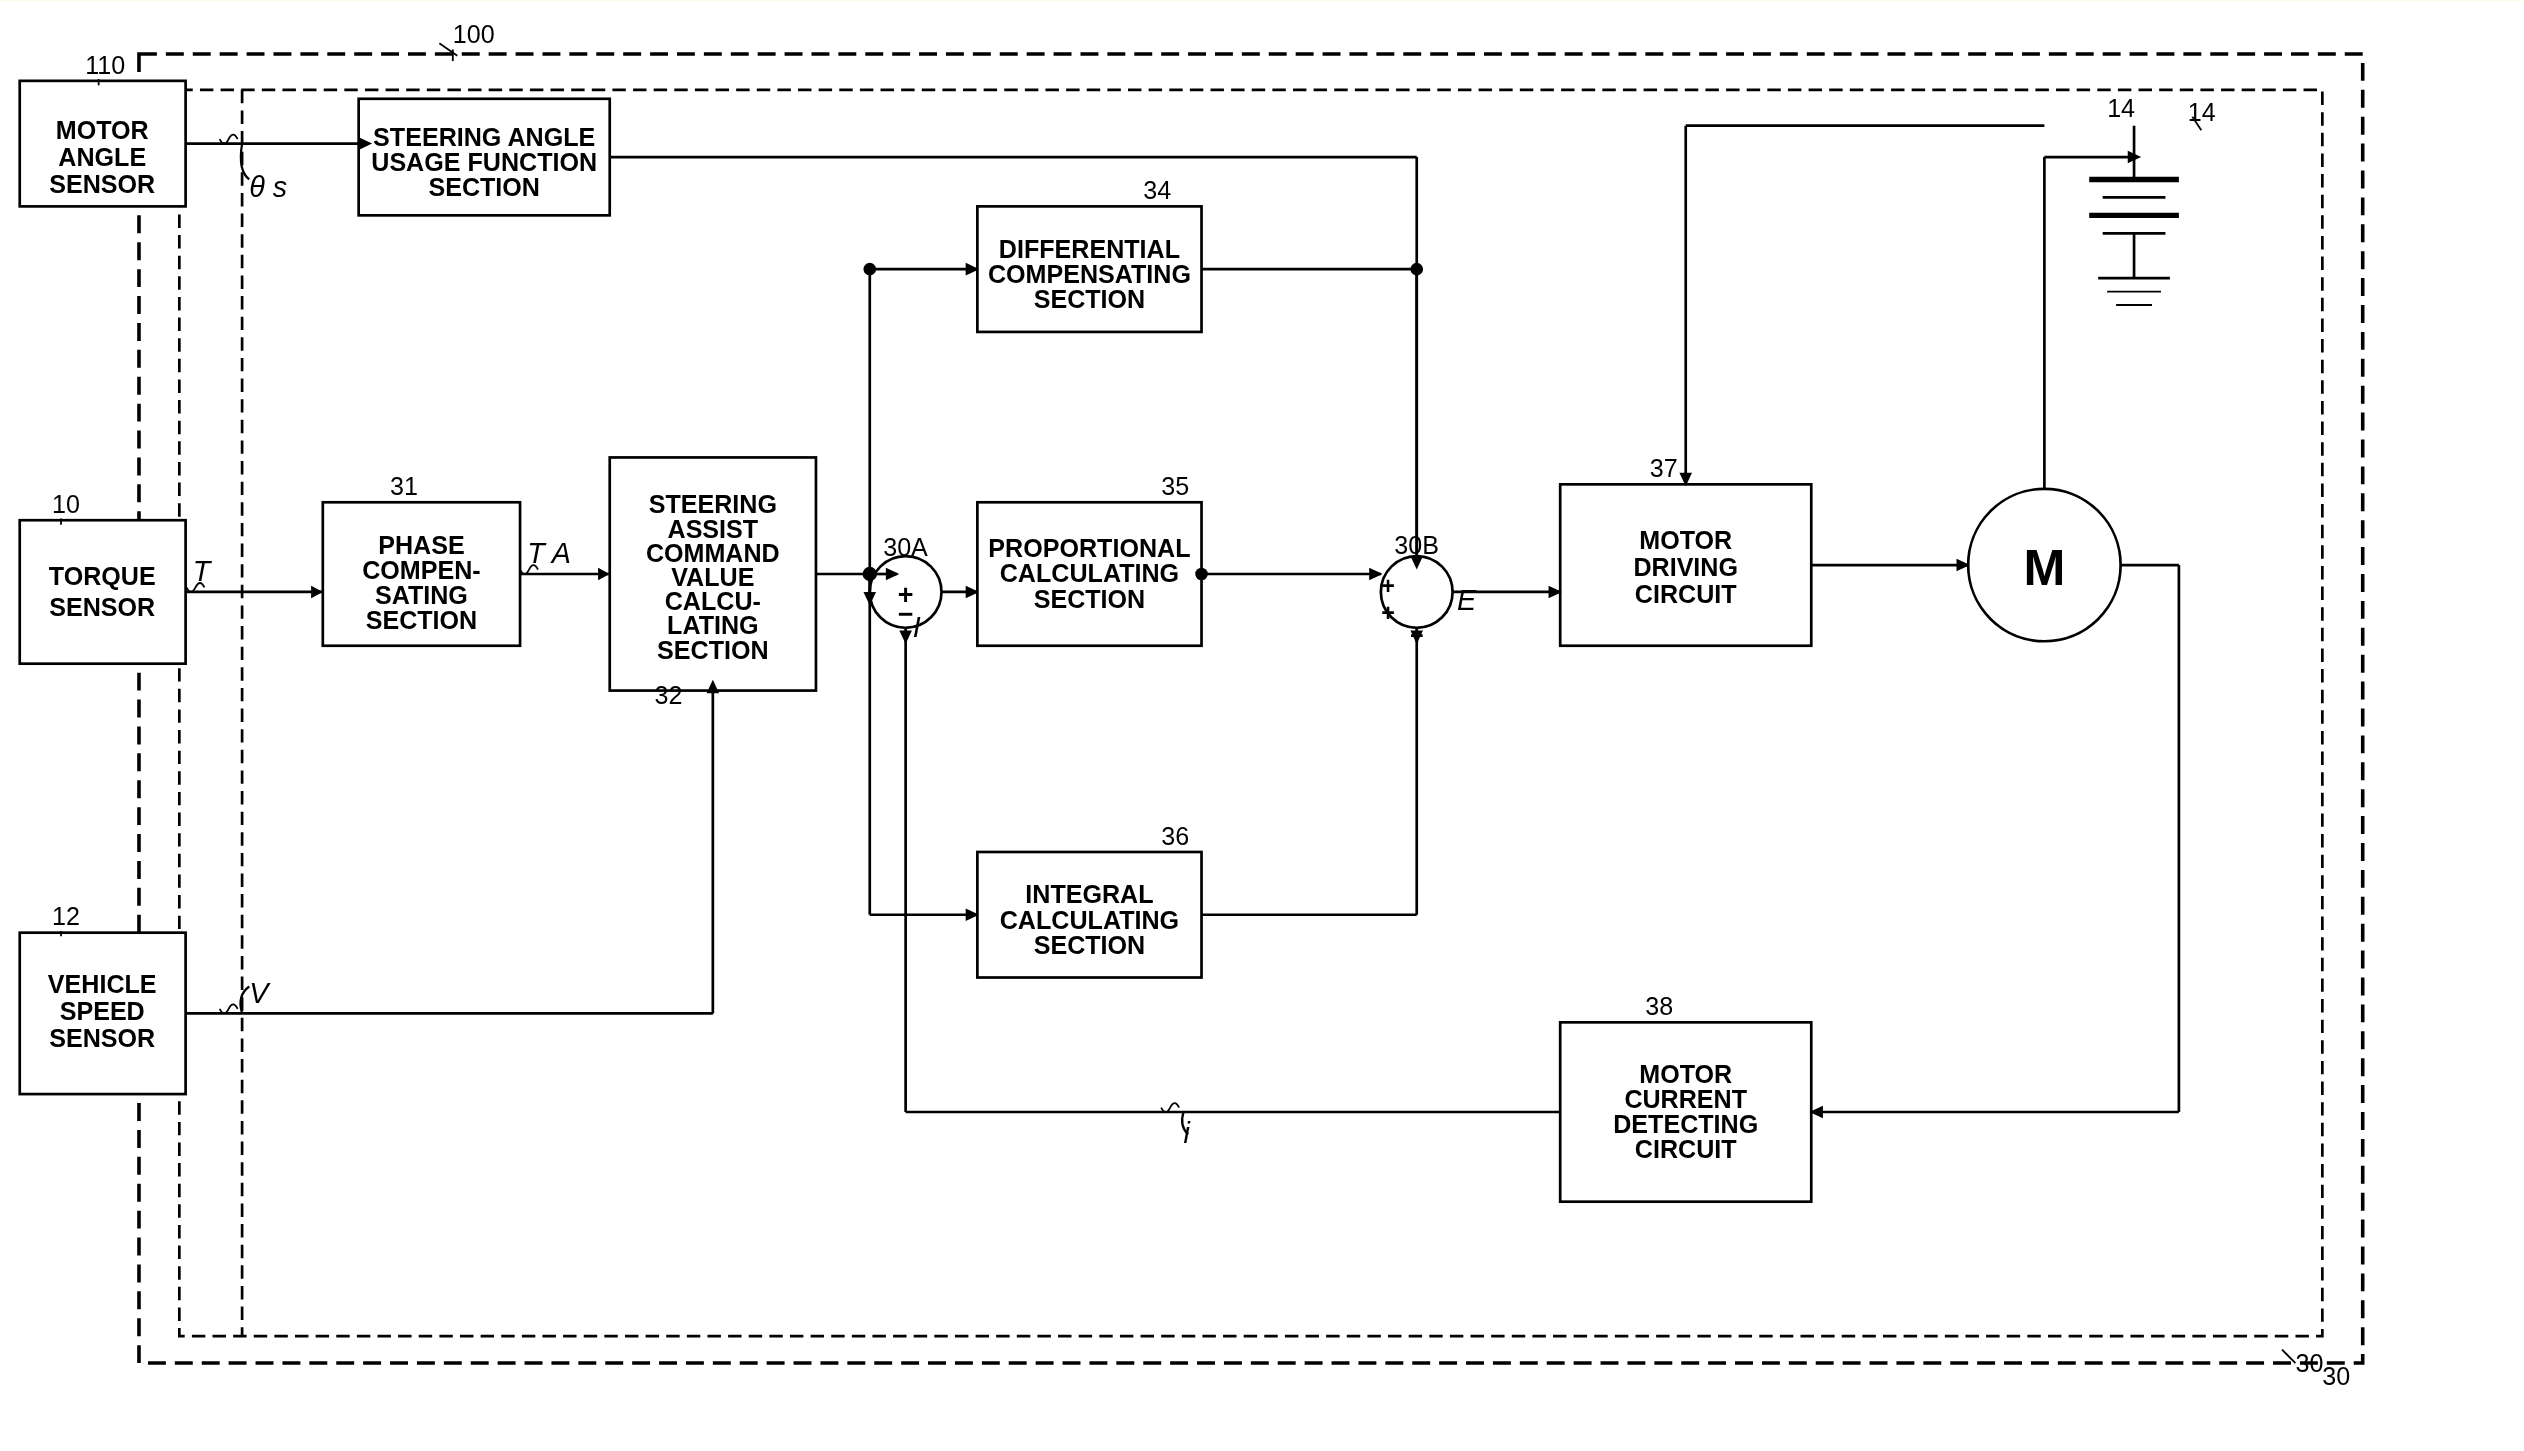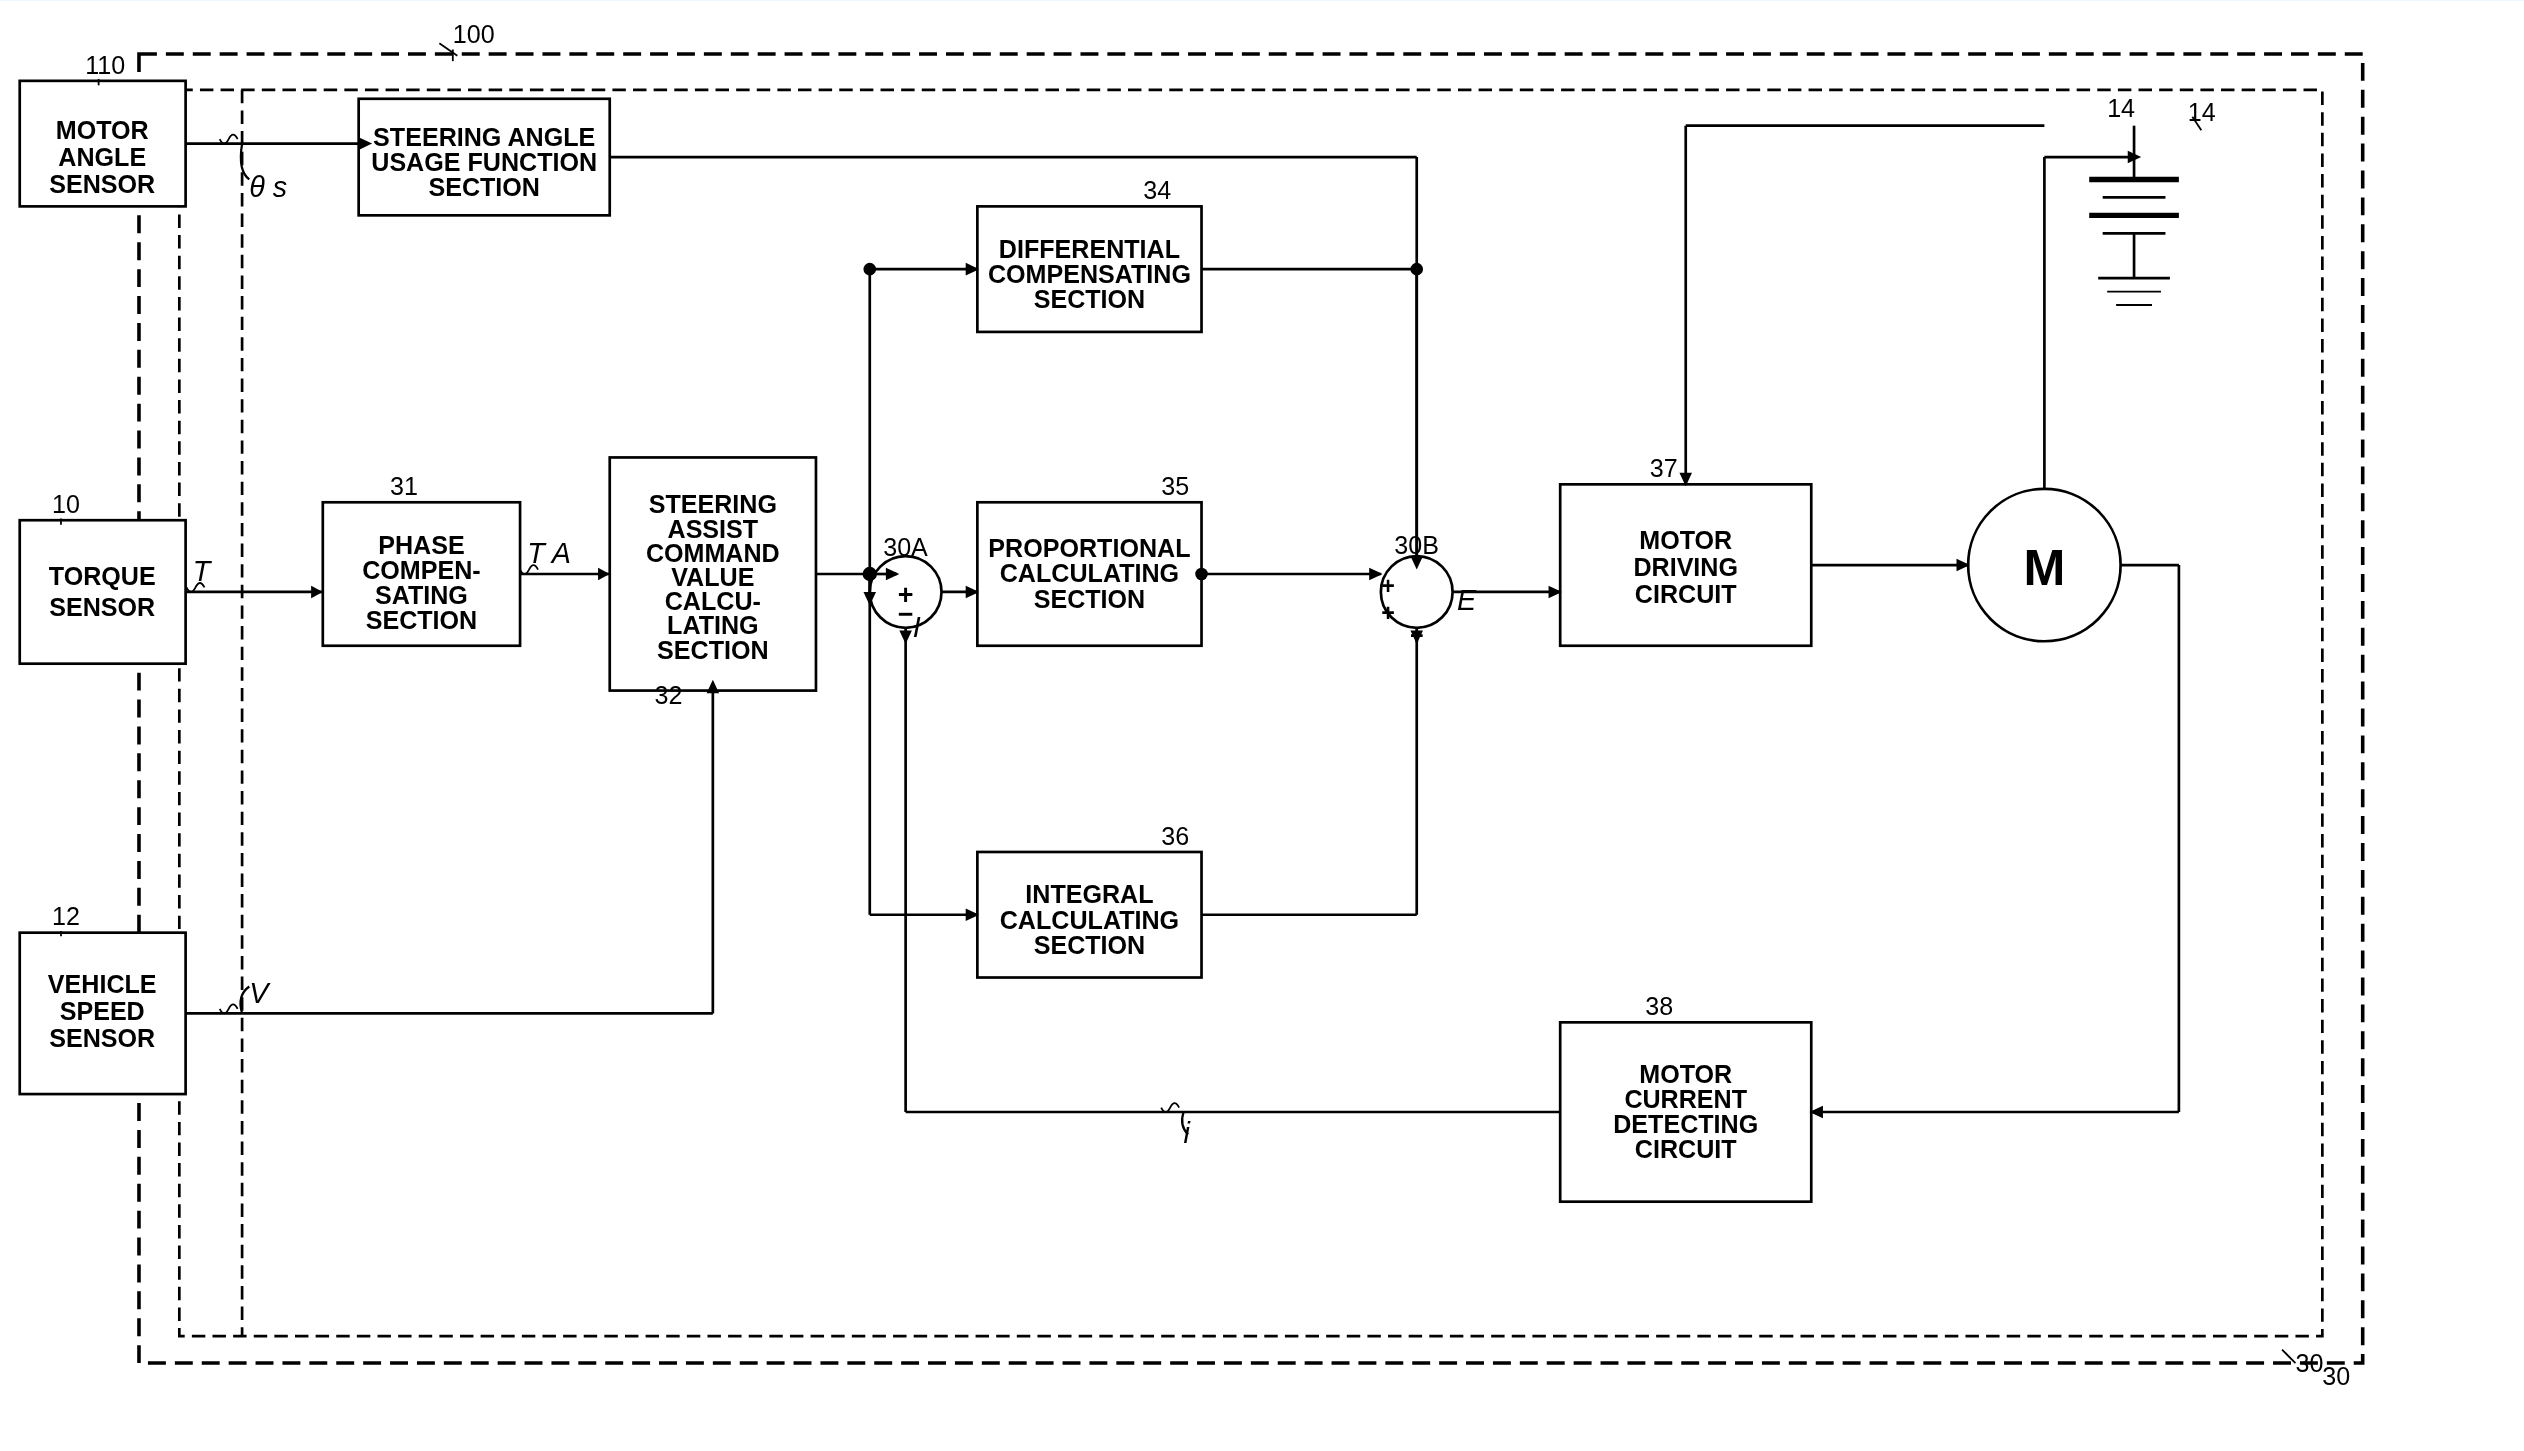--- a/index.html
+++ b/index.html
@@ -8,21 +8,21 @@
       font-family: Arial, sans-serif;
       width: 2525px;
       height: 1452px;
       overflow: hidden;
       position: relative;
     }
     #diagram-container {
       width: 2525px;
       height: 1452px;
       position: relative;
-      background: #7dd3fc;
+      background: #fde047;
       text-align: right;
     }
     svg {
       position: absolute;
       top: 0;
       left: 0;
       width: 2525px;
       height: 1452px;
     }
     .block-label {

